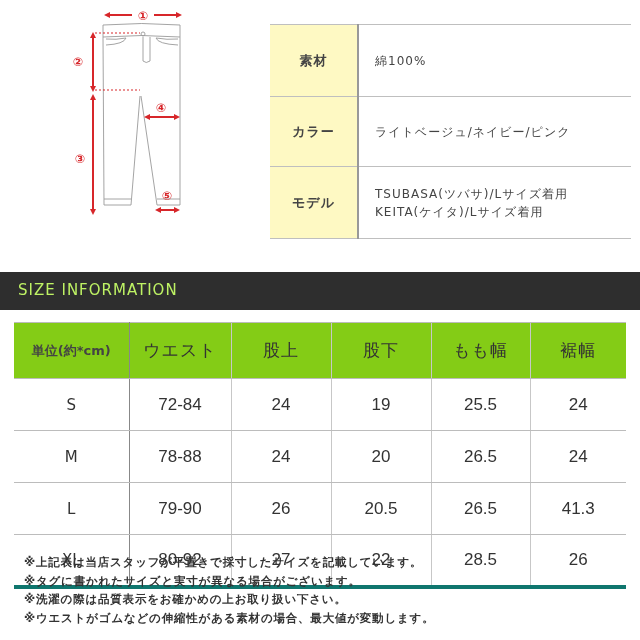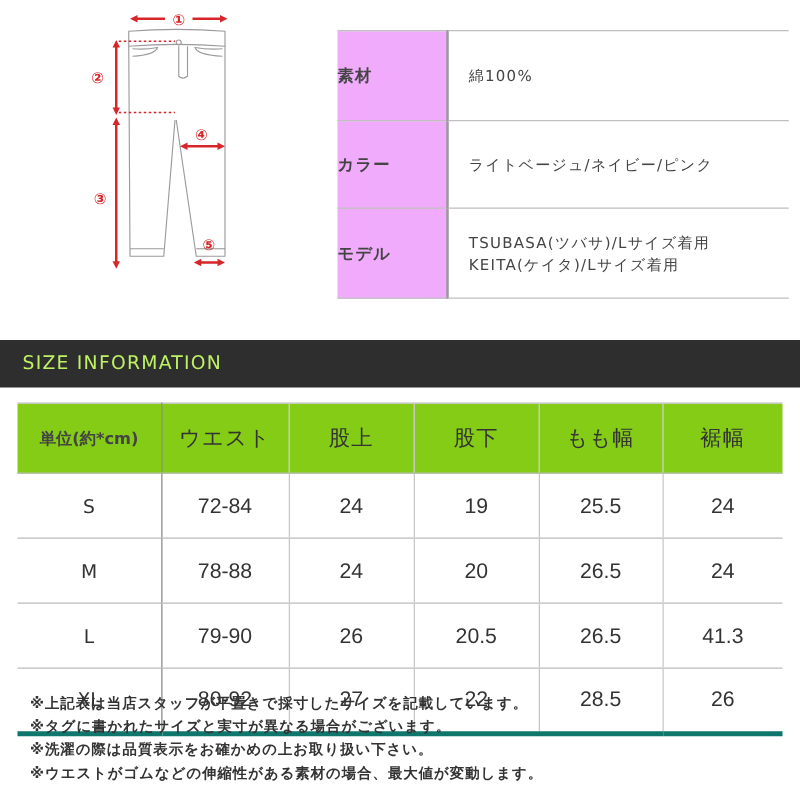--- a/index.html
+++ b/index.html
@@ -8,21 +8,21 @@
 
   
   .illustration { position: absolute; left: 0; top: 0; width: 250px; height: 262px; }
   .illustration svg { position: absolute; left: 0; top: 0; }
   .legend { position: absolute; left: 32px; top: 226px; font-size: 11px; font-weight: bold; color: #d7262a; line-height: 20px; letter-spacing: 0.5px; }
   .legend span { margin-right: 5px; white-space: nowrap; }
 
   
   .spec-table { position: absolute; left: 270px; top: 24px; width: 361px; border-collapse: collapse; }
   .spec-table td { border-top: 1px solid #bfbfbf; border-bottom: 1px solid #bfbfbf; font-size: 12px; color: #444; }
-  .spec-table td.label { width: 88px; background: #f0abfc; text-align: left; border-right: 2px solid #999; font-size: 13px; font-weight: bold; color: #444; letter-spacing: 1px; }
+  .spec-table td.label { width: 88px; background: #fef9c3; text-align: center; border-right: 2px solid #999; font-size: 13px; font-weight: bold; color: #444; letter-spacing: 1px; }
   .spec-table td.value { padding-left: 16px; letter-spacing: 1px; line-height: 18px; }
   .spec-table tr.r1 td { height: 72px; }
   .spec-table tr.r2 td { height: 70px; }
   .spec-table tr.r3 td { height: 72px; }
 
   
   .section-bar { position: absolute; left: 0; top: 272px; width: 640px; height: 38px; background: #2e2e2e; }
   .section-bar .title { position: absolute; left: 18px; top: 9px; font-family: "DejaVu Sans", sans-serif; font-size: 15px; color: #bef264; letter-spacing: 1px; }
 
   

